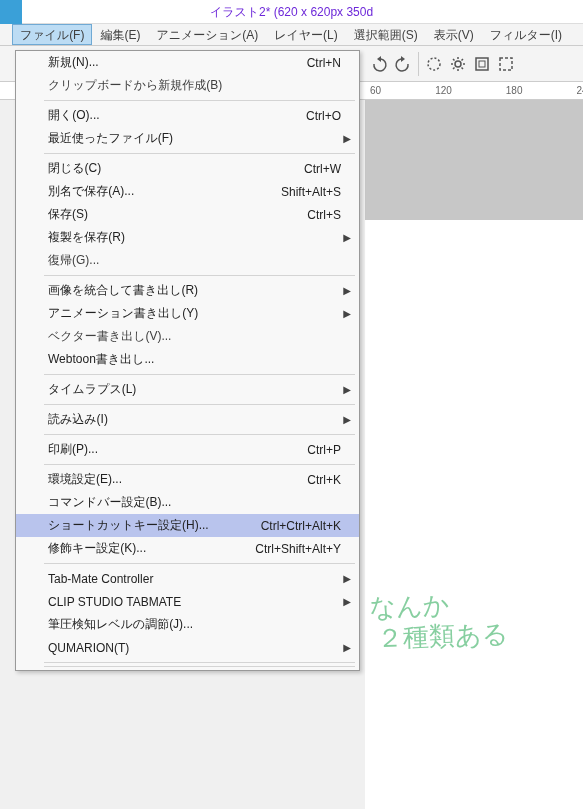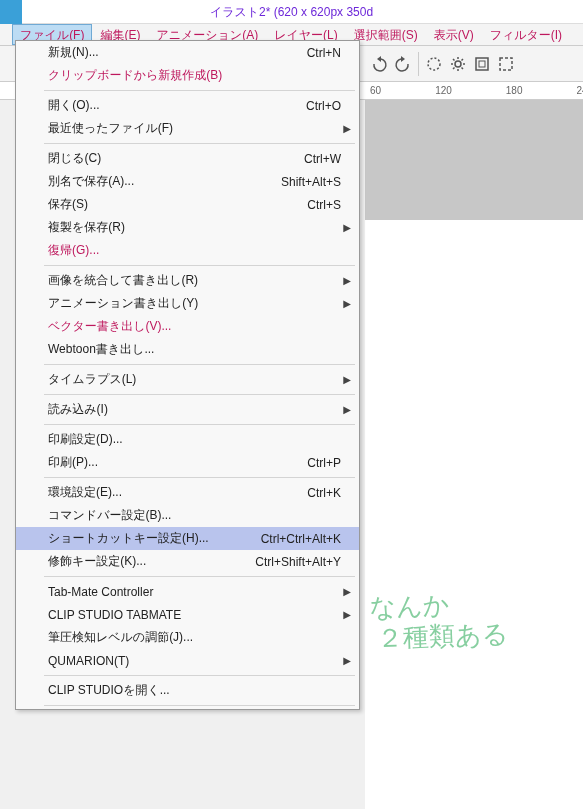--- a/index.html
+++ b/index.html
@@ -29,21 +29,21 @@
 }
 .menubar {
   height: 22px;
   background: #f4f4f4;
   border-bottom: 1px solid #ccc;
   display: flex;
   padding-left: 12px;
 }
 .menubar .item {
   padding: 3px 8px;
-  color: #be185d;
+  color: #404040;
   cursor: default;
 }
 .menubar .item.active {
   background: #bcdcf4;
   border: 1px solid #6fa9d4;
   padding: 2px 7px;
 }
 .toolbar {
   height: 36px;
   background: #f4f4f4;
@@ -75,38 +75,38 @@
   background: #c7c7c7;
 }
 .canvas-white{
   position:absolute;
   left:0;top:120px;right:0;bottom:0;
   background:#fff;
 }
 .dropdown {
   position: absolute;
   left: 15px;
-  top: 40px;
+  top: 50px;
   width: 345px;
   background: #f8f8f8;
   border: 1px solid #999;
   box-shadow: 2px 2px 4px rgba(0,0,0,0.2);
   z-index: 10;
 }
 .dropdown .row {
   display: flex;
   justify-content: space-between;
   align-items: center;
   height: 23px;
   padding: 0 18px 0 32px;
   color: #222;
   position: relative;
 }
 .dropdown .row.hl-purple{background:#b9c4ed;gap:16px;}
-.dropdown .row.disabled { color: #be185d; }
+.dropdown .row.disabled { color: #404040; }
 .dropdown .row .arrow {
   position: absolute;
   right: 8px;
   font-size: 10px;
   color: #444;
 }
 .dropdown .sep {
   height: 1px;
   background: #d4d4d4;
   margin: 3px 4px 3px 28px;
@@ -258,23 +258,20 @@
       <span>タイムラプス(L)</span>
       <span class="arrow">▶</span>
     </div>
   <div class="sep"></div>
   <div class="row">
       <span>読み込み(I)</span>
       <span class="arrow">▶</span>
     </div>
   <div class="sep"></div>
   <div class="row">
-      <span>印刷設定(D)...</span>
-    </div>
-  <div class="row">
       <span>印刷(P)...</span>
       <span>Ctrl+P</span>
     </div>
   <div class="sep"></div>
   <div class="row">
       <span>環境設定(E)...</span>
       <span>Ctrl+K</span>
     </div>
   <div class="row">
       <span>コマンドバー設定(B)...</span>
@@ -297,23 +294,20 @@
       <span class="arrow">▶</span>
     </div>
   <div class="row">
       <span>筆圧検知レベルの調節(J)...</span>
     </div>
   <div class="row">
       <span>QUMARION(T)</span>
       <span class="arrow">▶</span>
     </div>
   <div class="sep"></div>
-  <div class="row">
-      <span>CLIP STUDIOを開く...</span>
-    </div>
   <div class="sep"></div>
 </div>
 
 <div class="annot-box annot-purple"></div>
 <div class="annot-box annot-green"></div>
 <div class="handwriting">
   <span>なんか</span><br>
   &nbsp;<span>２種類ある</span>
 </div>
 

